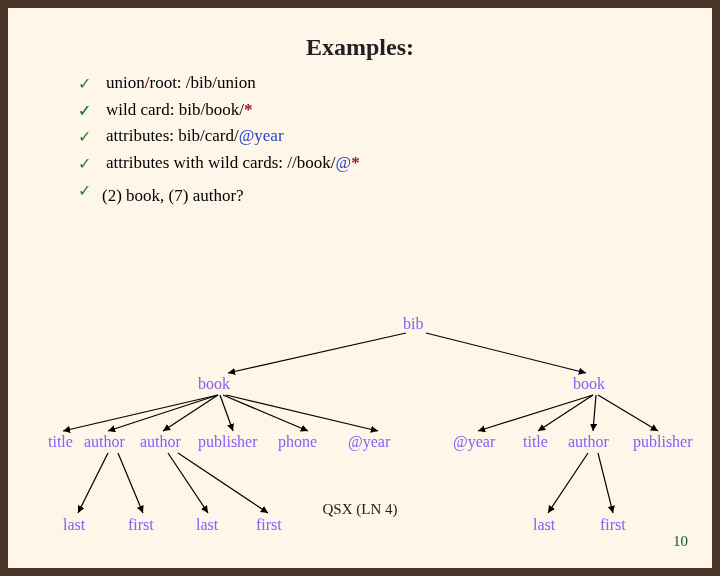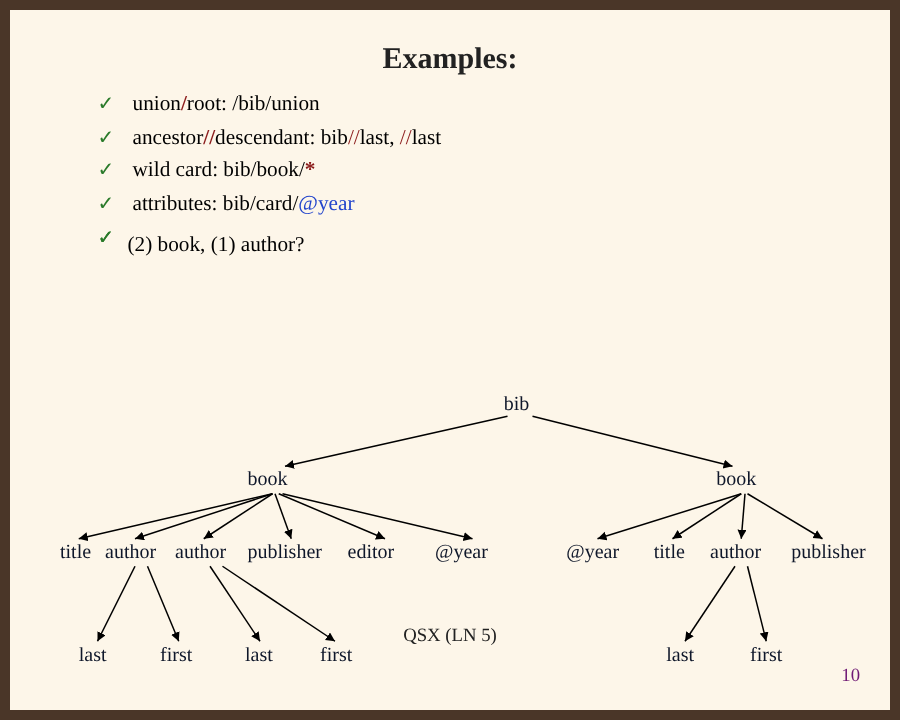--- a/index.html
+++ b/index.html
@@ -62,29 +62,29 @@
   .diagram {
     position: absolute;
     left: 0;
     right: 0;
     top: 305px;
     height: 250px;
   }
   .node {
     position: absolute;
     font-size: 16px;
-    color: #0f172a;
+    color: #8b5cf6;
     white-space: nowrap;
   }
   .slidenum {
     position: absolute;
     right: 24px;
     bottom: 18px;
     font-size: 15px;
-    color: #701a75;
+    color: #14532d;
   }
   .footnote {
     position: absolute;
     left: 50%;
     transform: translateX(-50%);
     bottom: 50px;
     font-size: 15px;
     color: #222;
   }
   svg.arrows {
@@ -105,50 +105,50 @@
 
     <div class="bullet">
       <span class="check">✓</span>
       <span>
         <span>union</span><span class="em-red-b">/</span><span>root:   </span><span>/bib/union</span>
       </span>
     </div>
 
     <div class="bullet">
       <span class="check">✓</span>
-      <span>
-        <span>ancestor</span><span class="em-red-b">//</span><span>descendant:   bib</span><span class="em-red">//</span><span>last,  </span><span class="em-red">//</span><span>last</span>
-      </span>
     </div>
 
     <div class="bullet">
       <span class="check">✓</span>
       <span>
         <span>wild card:        bib/book/</span><span class="em-red-b">*</span>
       </span>
     </div>
 
     <div class="bullet">
       <span class="check">✓</span>
       <span>
         <span>attributes:       bib/card/</span><span class="em-blue">@year</span>
       </span>
     </div>
 
     <div class="bullet">
       <span class="check">✓</span>
+      <span>
+        <span>attributes with wild cards:  //book/</span><span class="em-blue">@</span><span class="em-red-b">*</span>
+      </span>
     </div>
 
     <div class="bullet">
       <span class="check">✓</span>
     </div>
   </div>
 
   <div class="question">
-    <div class="q-indent">(2) book, (1) author?</div>
+    <div class="q-indent">(2) book, (7) author?</div>
   </div>
 
   <div class="diagram">
     <svg class="arrows">
       <defs>
         <marker id="ah" markerWidth="8" markerHeight="8" refX="6" refY="3" orient="auto">
           <path d="M0,0 L6,3 L0,6 Z" fill="#000"></path>
         </marker>
       </defs>
 
@@ -178,32 +178,32 @@
 
     <div class="node" style="left:395px; top:2px;">bib</div>
 
     <div class="node" style="left:190px; top:62px;">book</div>
     <div class="node" style="left:565px; top:62px;">book</div>
 
     <div class="node" style="left:40px;  top:120px;">title</div>
     <div class="node" style="left:76px;  top:120px;">author</div>
     <div class="node" style="left:132px; top:120px;">author</div>
     <div class="node" style="left:190px; top:120px;">publisher</div>
-    <div class="node" style="left:270px; top:120px;">editor</div>
+    <div class="node" style="left:270px; top:120px;">phone</div>
     <div class="node" style="left:340px; top:120px;">@year</div>
 
     <div class="node" style="left:55px;  top:203px;">last</div>
     <div class="node" style="left:120px; top:203px;">first</div>
     <div class="node" style="left:188px; top:203px;">last</div>
     <div class="node" style="left:248px; top:203px;">first</div>
 
     <div class="node" style="left:445px; top:120px;">@year</div>
     <div class="node" style="left:515px; top:120px;">title</div>
     <div class="node" style="left:560px; top:120px;">author</div>
     <div class="node" style="left:625px; top:120px;">publisher</div>
 
     <div class="node" style="left:525px; top:203px;">last</div>
     <div class="node" style="left:592px; top:203px;">first</div>
   </div>
 
-  <div class="footnote">QSX (LN 5)</div>
+  <div class="footnote">QSX (LN 4)</div>
   <div class="slidenum">10</div>
 </div>
 
 </body></html>

